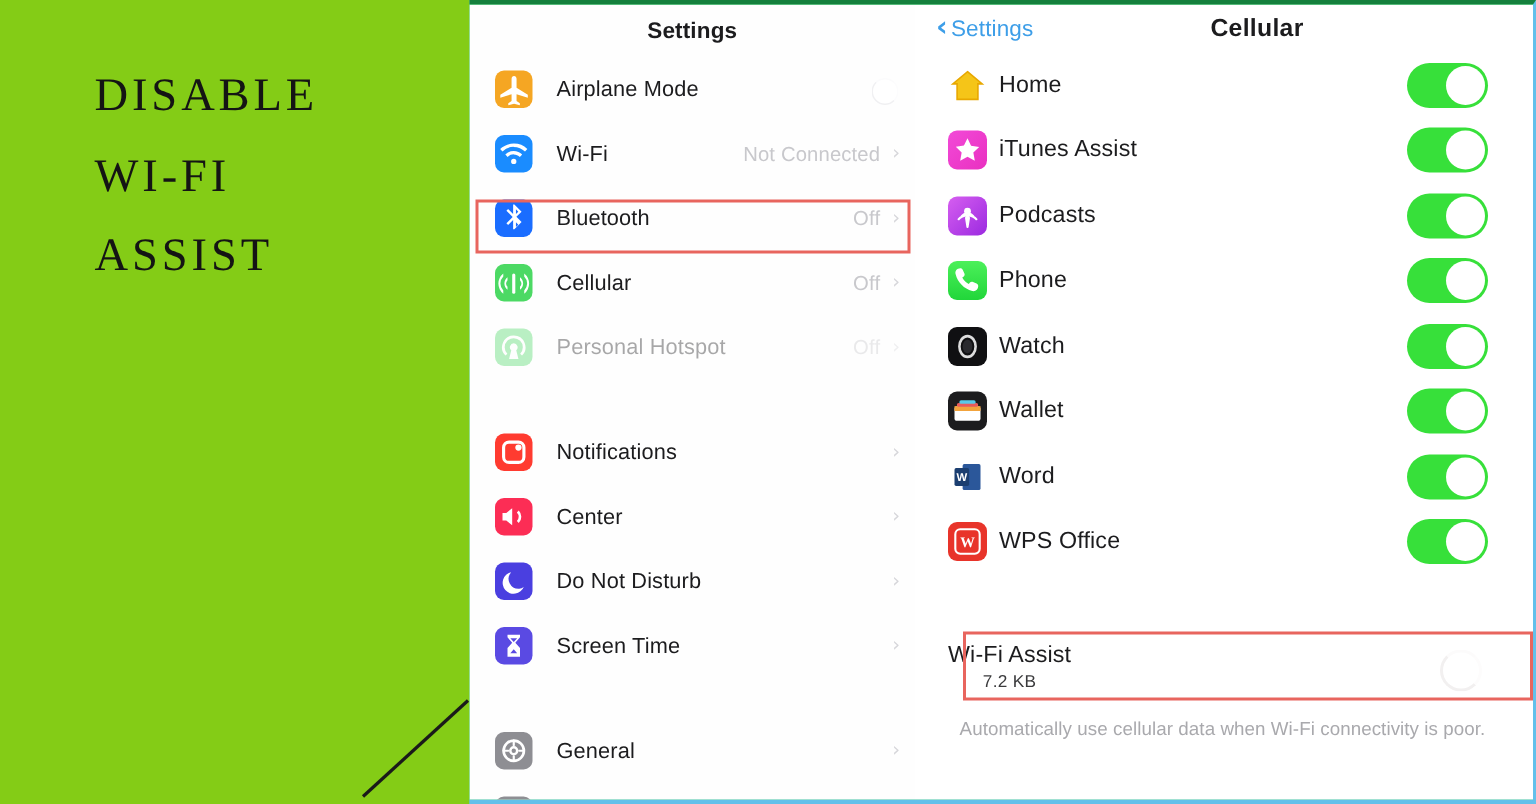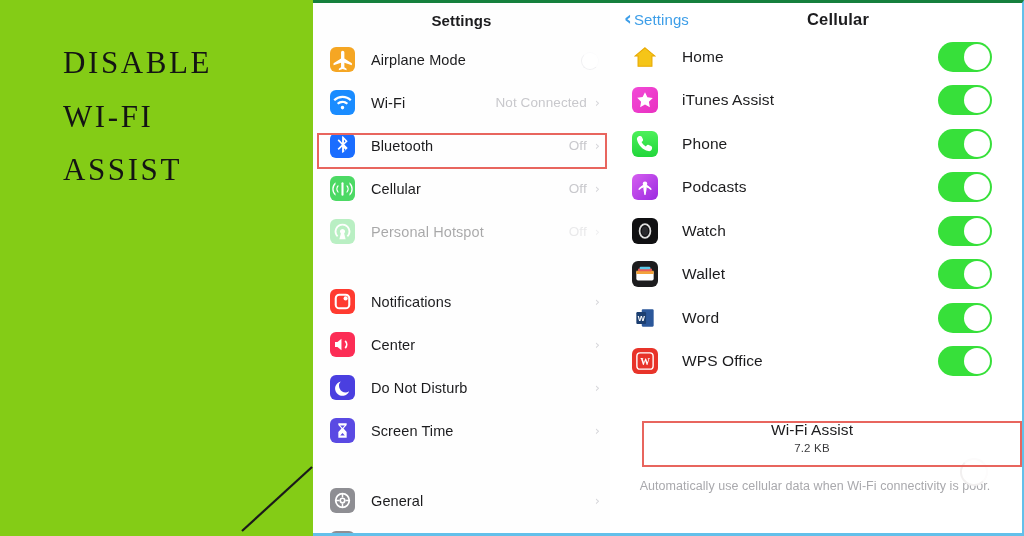--- a/index.html
+++ b/index.html
@@ -180,21 +180,21 @@
     padding: 0 30px 0 22px;
   }
   .app-icon {
     width: 26px; height: 26px;
     border-radius: 6px;
     flex: 0 0 26px;
     display: flex; align-items: center; justify-content: center;
     overflow: hidden;
   }
   .app-label {
-    margin-left: 24px;
+    margin-left: 8px;
     font-size: 15.5px;
     color: #1c1c1e;
     letter-spacing: .1px;
   }
   .toggle-on {
     margin-left: auto;
     width: 54px; height: 30px;
     border-radius: 15px;
     background: #37e03a;
     position: relative;
@@ -216,21 +216,20 @@
     left: 0; top: 418px;
     width: 412px;
   }
   #wifi-assist-row {
     position: relative;
     margin: 0 16px;
     height: 46px;
     display: flex;
     align-items: center;
     padding: 0 14px 0 6px;
-    flex-direction: column;
   }
   #wifi-assist-texts { display: flex; flex-direction: column; gap: 3px; }
   #wifi-assist-title {
     font-size: 15.5px;
     color: #1c1c1e;
     letter-spacing: .1px;
   }
   #wifi-assist-usage {
     font-size: 11.5px;
     color: #3a3a3c;
@@ -468,43 +467,43 @@
       <span class="app-icon" style="background:linear-gradient(135deg,#f24ad8,#e930c0);">
         <svg class="ic-svg" viewBox="0 0 24 24">
             <path fill="#fff" d="m12 4.8 2.2 4.6 5 .7-3.6 3.5.9 5-4.5-2.4-4.5 2.4.9-5L4.8 10l5-.7z"></path>
           </svg>
       </span>
       <span class="app-label">iTunes Assist</span>
       <span class="toggle-on"></span>
     </div>
 
     <div class="app-row">
-      <span class="app-icon" style="background:linear-gradient(180deg,#4cf05a,#21d63a);">
-        <svg class="ic-svg" viewBox="0 0 24 24">
-            <path fill="#fff" d="M7.6 4.5c.7 0 1.2.4 1.5 1l1 2.2c.3.7.1 1.4-.4 1.8l-.9.7c.8 1.7 2.3 3.2 4 4l.7-.9c.5-.6 1.2-.7 1.9-.4l2.2 1c.6.3 1 .8 1 1.5 0 2.2-1.8 3.6-3.7 3.1-5-1.3-9-5.3-10.2-10.3C4.1 6.3 5.5 4.5 7.6 4.5z"></path>
-          </svg>
-      </span>
-      <span class="app-label">Phone</span>
-      <span class="toggle-on"></span>
-    </div>
-
-    <div class="app-row">
       <span class="app-icon" style="background:linear-gradient(135deg,#d65ef0,#9b2ae0);">
         <svg class="ic-svg" viewBox="0 0 24 24">
             <g fill="#fff">
               <circle cx="12" cy="9" r="2.1"></circle>
               <path d="M12 11.8c1 0 1.7.8 1.5 1.8l-.8 5c-.1.5-.3.8-.7.8s-.6-.3-.7-.8l-.8-5c-.2-1 .5-1.8 1.5-1.8z"></path>
             </g>
             <g fill="none" stroke="#fff" stroke-width="1.3">
               <path d="M8.3 12.4a4.6 4.6 0 0 1 7.4 0"></path>
               <path d="M6.2 14.4a7.4 7.4 0 0 1 11.6 0"></path>
             </g>
           </svg>
       </span>
       <span class="app-label">Podcasts</span>
+      <span class="toggle-on"></span>
+    </div>
+
+    <div class="app-row">
+      <span class="app-icon" style="background:linear-gradient(180deg,#4cf05a,#21d63a);">
+        <svg class="ic-svg" viewBox="0 0 24 24">
+            <path fill="#fff" d="M7.6 4.5c.7 0 1.2.4 1.5 1l1 2.2c.3.7.1 1.4-.4 1.8l-.9.7c.8 1.7 2.3 3.2 4 4l.7-.9c.5-.6 1.2-.7 1.9-.4l2.2 1c.6.3 1 .8 1 1.5 0 2.2-1.8 3.6-3.7 3.1-5-1.3-9-5.3-10.2-10.3C4.1 6.3 5.5 4.5 7.6 4.5z"></path>
+          </svg>
+      </span>
+      <span class="app-label">Phone</span>
       <span class="toggle-on"></span>
     </div>
 
     <div class="app-row">
       <span class="app-icon" style="background:#101012;">
         <svg class="ic-svg" viewBox="0 0 24 24">
             <ellipse cx="12" cy="12" rx="5" ry="6.4" fill="none" stroke="#ddd" stroke-width="1.6"></ellipse>
             <ellipse cx="12" cy="12" rx="3" ry="4.2" fill="#2a2a2e"></ellipse>
           </svg>
       </span>

